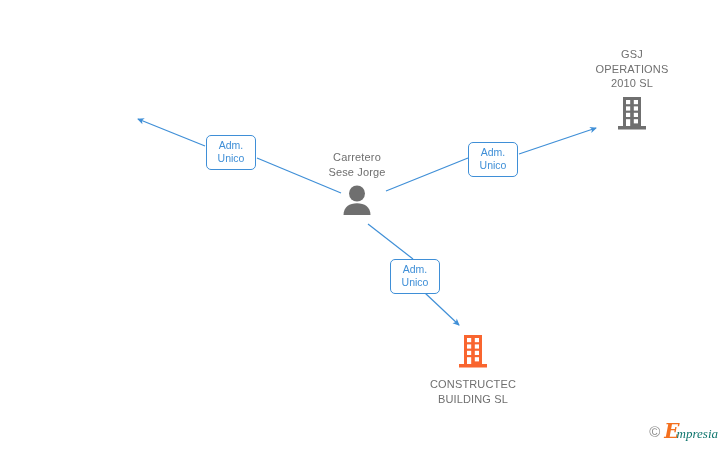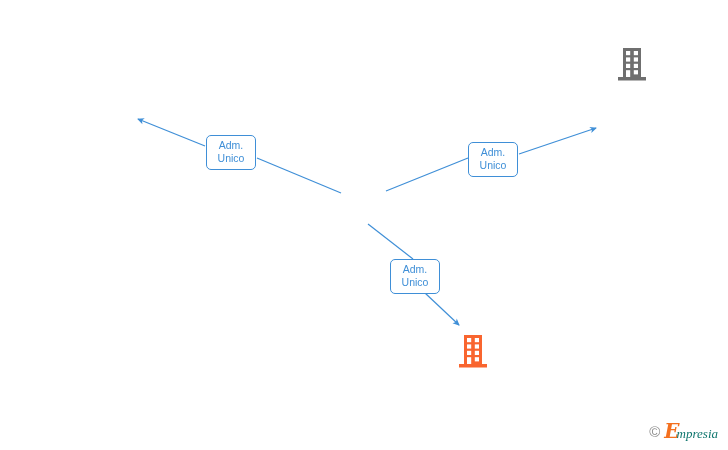--- a/index.html
+++ b/index.html
@@ -117,52 +117,67 @@
 
     <line x1="519" y1="154" x2="596" y2="128" stroke="#3f8fd7" stroke-width="1.2" marker-end="url(#arrow)"></line>
 
     <line x1="368" y1="224" x2="413" y2="259" stroke="#3f8fd7" stroke-width="1.2"></line>
 
     <line x1="425" y1="293" x2="459" y2="325" stroke="#3f8fd7" stroke-width="1.2" marker-end="url(#arrow)"></line>
   </svg>
 
 
   <div class="node" style="left:557px; top:47px;">
+    <div class="node-label node-label-top">GSJ
+OPERATIONS
+2010 SL</div>
     <span class="node-icon">
       <svg width="28" height="34" viewBox="0 0 28 34" xmlns="http://www.w3.org/2000/svg">
         <rect x="5" y="1" width="18" height="29" fill="#6f6f6f"></rect>
         <rect x="0" y="30" width="28" height="3.5" fill="#6f6f6f"></rect>
         <rect x="8" y="4" width="4.2" height="4.2" fill="#ffffff"></rect>
         <rect x="15.8" y="4" width="4.2" height="4.2" fill="#ffffff"></rect>
         <rect x="8" y="10.4" width="4.2" height="4.2" fill="#ffffff"></rect>
         <rect x="15.8" y="10.4" width="4.2" height="4.2" fill="#ffffff"></rect>
         <rect x="8" y="16.8" width="4.2" height="4.2" fill="#ffffff"></rect>
         <rect x="15.8" y="16.8" width="4.2" height="4.2" fill="#ffffff"></rect>
         <rect x="8" y="23.2" width="4.2" height="6.8" fill="#ffffff"></rect>
         <rect x="15.8" y="23.2" width="4.2" height="4.2" fill="#ffffff"></rect>
       </svg>
     </span>
   </div>
 
+  <div class="node" style="left:282px; top:150px;">
+    <div class="node-label node-label-top">Carretero
+Sese Jorge</div>
+    <span class="node-icon">
+      <svg width="32" height="32" viewBox="0 0 32 32" xmlns="http://www.w3.org/2000/svg">
+        <circle cx="16" cy="9.5" r="8" fill="#6f6f6f"></circle>
+        <path d="M2.5,31 C2.5,22.8 8.6,19.2 16,19.2 C23.4,19.2 29.5,22.8 29.5,31 Z" fill="#6f6f6f"></path>
+      </svg>
+    </span>
+  </div>
 
   <div class="node" style="left:398px; top:334px;">
     <span class="node-icon">
       <svg width="28" height="34" viewBox="0 0 28 34" xmlns="http://www.w3.org/2000/svg">
         <rect x="5" y="1" width="18" height="29" fill="#f9652f"></rect>
         <rect x="0" y="30" width="28" height="3.5" fill="#f9652f"></rect>
         <rect x="8" y="4" width="4.2" height="4.2" fill="#ffffff"></rect>
         <rect x="15.8" y="4" width="4.2" height="4.2" fill="#ffffff"></rect>
         <rect x="8" y="10.4" width="4.2" height="4.2" fill="#ffffff"></rect>
         <rect x="15.8" y="10.4" width="4.2" height="4.2" fill="#ffffff"></rect>
         <rect x="8" y="16.8" width="4.2" height="4.2" fill="#ffffff"></rect>
         <rect x="15.8" y="16.8" width="4.2" height="4.2" fill="#ffffff"></rect>
         <rect x="8" y="23.2" width="4.2" height="6.8" fill="#ffffff"></rect>
         <rect x="15.8" y="23.2" width="4.2" height="4.2" fill="#ffffff"></rect>
       </svg>
     </span>
+    <div class="node-label node-label-bottom">CONSTRUCTEC
+BUILDING SL</div>
   </div>
 
   <div class="edge-label" style="left:206px; top:135px; width:50px;">Adm.
 Unico</div>
 
   <div class="edge-label" style="left:468px; top:142px; width:50px;">Adm.
 Unico</div>
 
   <div class="edge-label" style="left:390px; top:259px; width:50px;">Adm.
 Unico</div>

